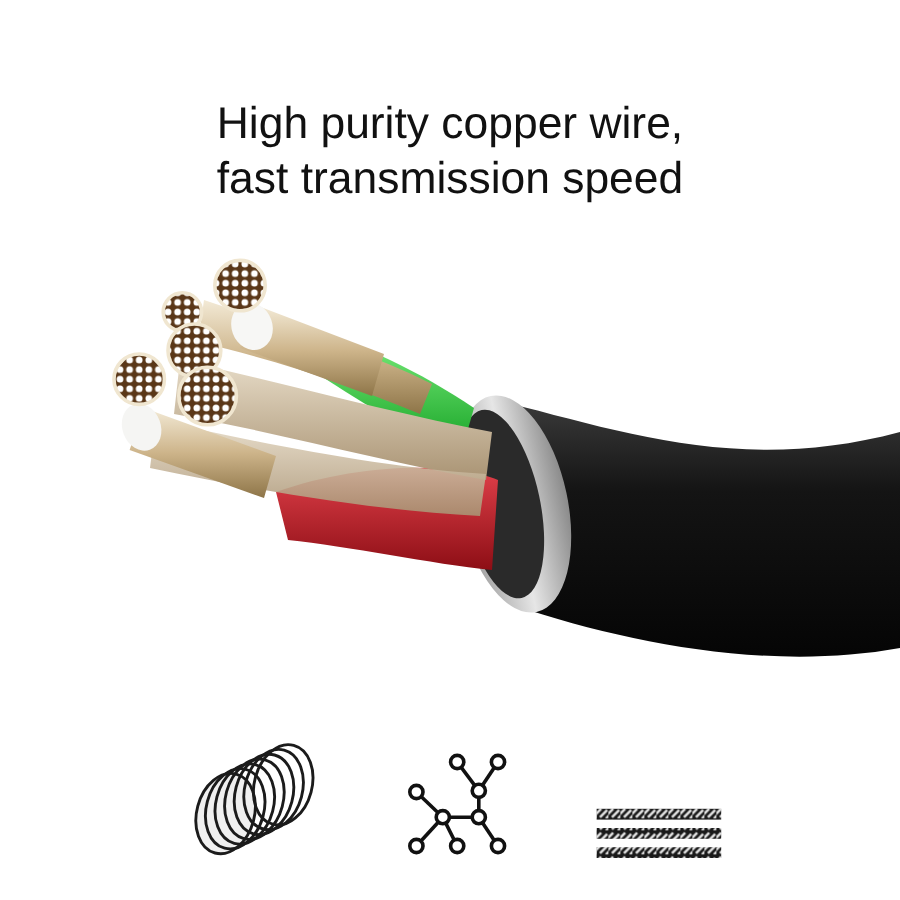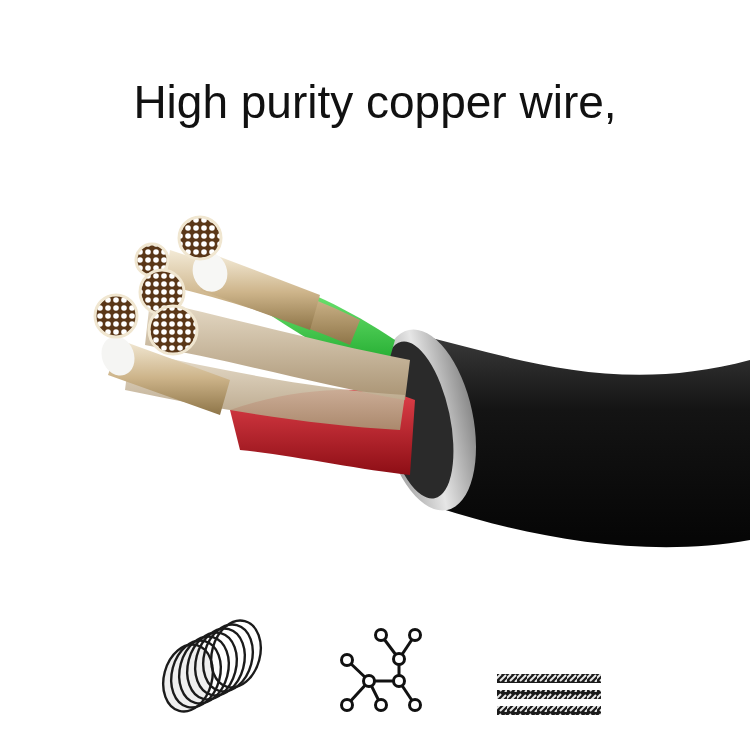--- a/index.html
+++ b/index.html
@@ -1,28 +1,29 @@
 <!DOCTYPE html>
 <html><head>
 <meta charset="utf-8">
 <style>
   html,body{margin:0;padding:0;background:#ffffff;}
   #canvas{position:relative;width:750px;height:750px;background:#ffffff;overflow:hidden;}
-  .headline{position:absolute;left:0;width:750px;text-align:center;font-family:"Liberation Sans",sans-serif;color:#111111;font-size:46px;line-height:45px;}
+  .headline{position:absolute;left:0;width:750px;text-align:center;font-family:"Liberation Sans",sans-serif;color:#111111;font-size:37px;line-height:45px;}
   .headline.l1{top:80px;}
   .headline.l2{top:126px;}
   svg{position:absolute;left:0;top:0;}
   .icon{position:absolute;}
 </style>
 </head>
 <body>
 
 <div id="canvas">
 
   <div class="headline l1">High purity copper wire,</div>
+  <div class="headline l2">fast transmission speed</div>
 
   <svg width="750" height="600" viewBox="0 0 750 600">
     <defs>
       <linearGradient id="jacketGrad" x1="0" y1="0" x2="0" y2="1">
         <stop offset="0" stop-color="#3a3a3a"></stop>
         <stop offset="0.35" stop-color="#141414"></stop>
         <stop offset="1" stop-color="#050505"></stop>
       </linearGradient>
       <linearGradient id="ferruleGrad" x1="0" y1="0" x2="1" y2="0">
         <stop offset="0" stop-color="#9a9a9a"></stop>

